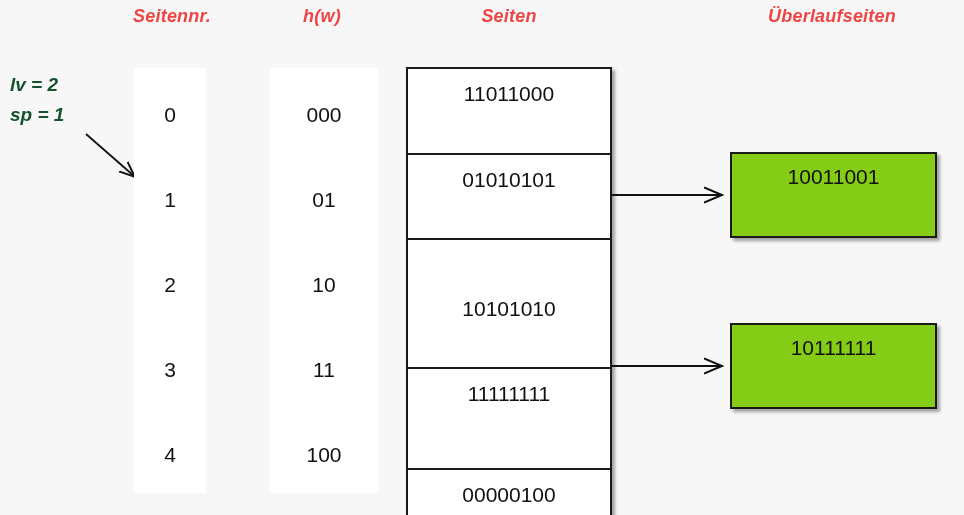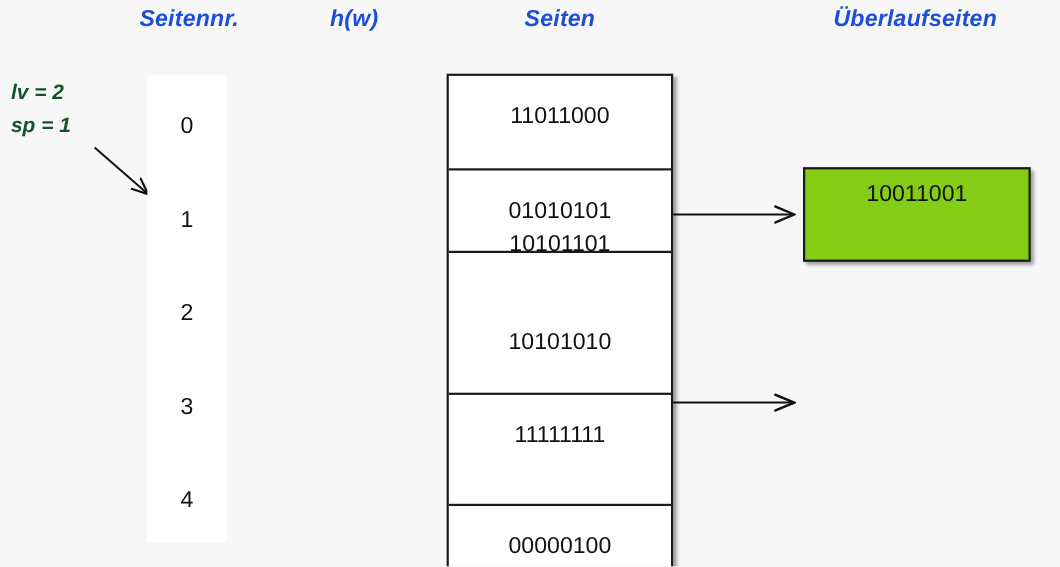--- a/index.html
+++ b/index.html
@@ -17,22 +17,22 @@
     height: 515px;
     background: #f7f7f7;
     overflow: hidden;
   }
 
   
   .col-head {
     position: absolute;
     font-style: italic;
     font-weight: bold;
-    font-size: 21px;
-    color: #1d4ed8;
+    font-size: 18px;
+    color: #ef4444;
     white-space: nowrap;
     text-align: center;
     letter-spacing: 0.2px;
   }
   #head-seitennr { left: 92px;  top: 6px;  width: 160px; }
   #head-hw       { left: 252px; top: 6px;  width: 140px; }
   #head-seiten   { left: 419px; top: 6px;  width: 180px; }
   #head-ueber    { left: 722px; top: 6px;  width: 220px; }
 
   
@@ -88,21 +88,21 @@
     box-sizing: border-box;
     box-shadow: 3px 3px 3px rgba(0,0,0,0.35);
   }
   .page-row {
     border-bottom: 2px solid #1a1a1a;
     box-sizing: border-box;
     position: relative;
     text-align: center;
     font-size: 21px;
     color: #111111;
-    padding-top: 22px;
+    padding-top: 10px;
   }
   .page-row:last-child { border-bottom: none; }
   .page-row .line {
     display: block;
     line-height: 30px;
     white-space: nowrap;
   }
 
   
   .overflow-box {
@@ -158,30 +158,36 @@
   </svg>
 
   <div class="strip" id="strip-seitennr">
     <div class="strip-cell" style="left:0;top:36px;width:72px;">0</div>
     <div class="strip-cell" style="left:0;top:121px;width:72px;">1</div>
     <div class="strip-cell" style="left:0;top:206px;width:72px;">2</div>
     <div class="strip-cell" style="left:0;top:291px;width:72px;">3</div>
     <div class="strip-cell" style="left:0;top:376px;width:72px;">4</div>
   </div>
 
+  <div class="strip" id="strip-hw">
+    <div class="strip-cell" style="left:0;top:36px;width:108px;">000</div>
+    <div class="strip-cell" style="left:0;top:121px;width:108px;">01</div>
+    <div class="strip-cell" style="left:0;top:206px;width:108px;">10</div>
+    <div class="strip-cell" style="left:0;top:291px;width:108px;">11</div>
+    <div class="strip-cell" style="left:0;top:376px;width:108px;">100</div>
+  </div>
 
   <div id="pages-table">
 
     <div class="page-row" style="height:86px;">
       <span class="line">11011000</span>
     </div>
 
-    <div class="page-row" style="height:75px;text-align:center;">
+    <div class="page-row" style="height:85px;text-align:center;">
       <span class="line">01010101</span>
-      <span class="line">10101101</span>
     </div>
 
     <div class="page-row" style="height:85px;margin-top:44px;">
       <span class="line">10101010</span>
     </div>
 
     <div class="page-row" style="height:101px;">
       <span class="line">11111111</span>
     </div>
 
@@ -206,14 +212,17 @@
         <path d="M0,0.8 L10,5 L0,9.2" fill="none" stroke="#111111" stroke-width="1.2"></path>
       </marker>
     </defs>
     <line x1="2" y1="11" x2="112" y2="11" stroke="#111111" stroke-width="1.8" marker-end="url(#ah-1)"></line>
   </svg>
 
   <div class="overflow-box" id="overflow-0">
     <span class="line">10011001</span>
   </div>
 
+  <div class="overflow-box" id="overflow-1">
+    <span class="line">10111111</span>
+  </div>
 
 </div>
 
 </body></html>

